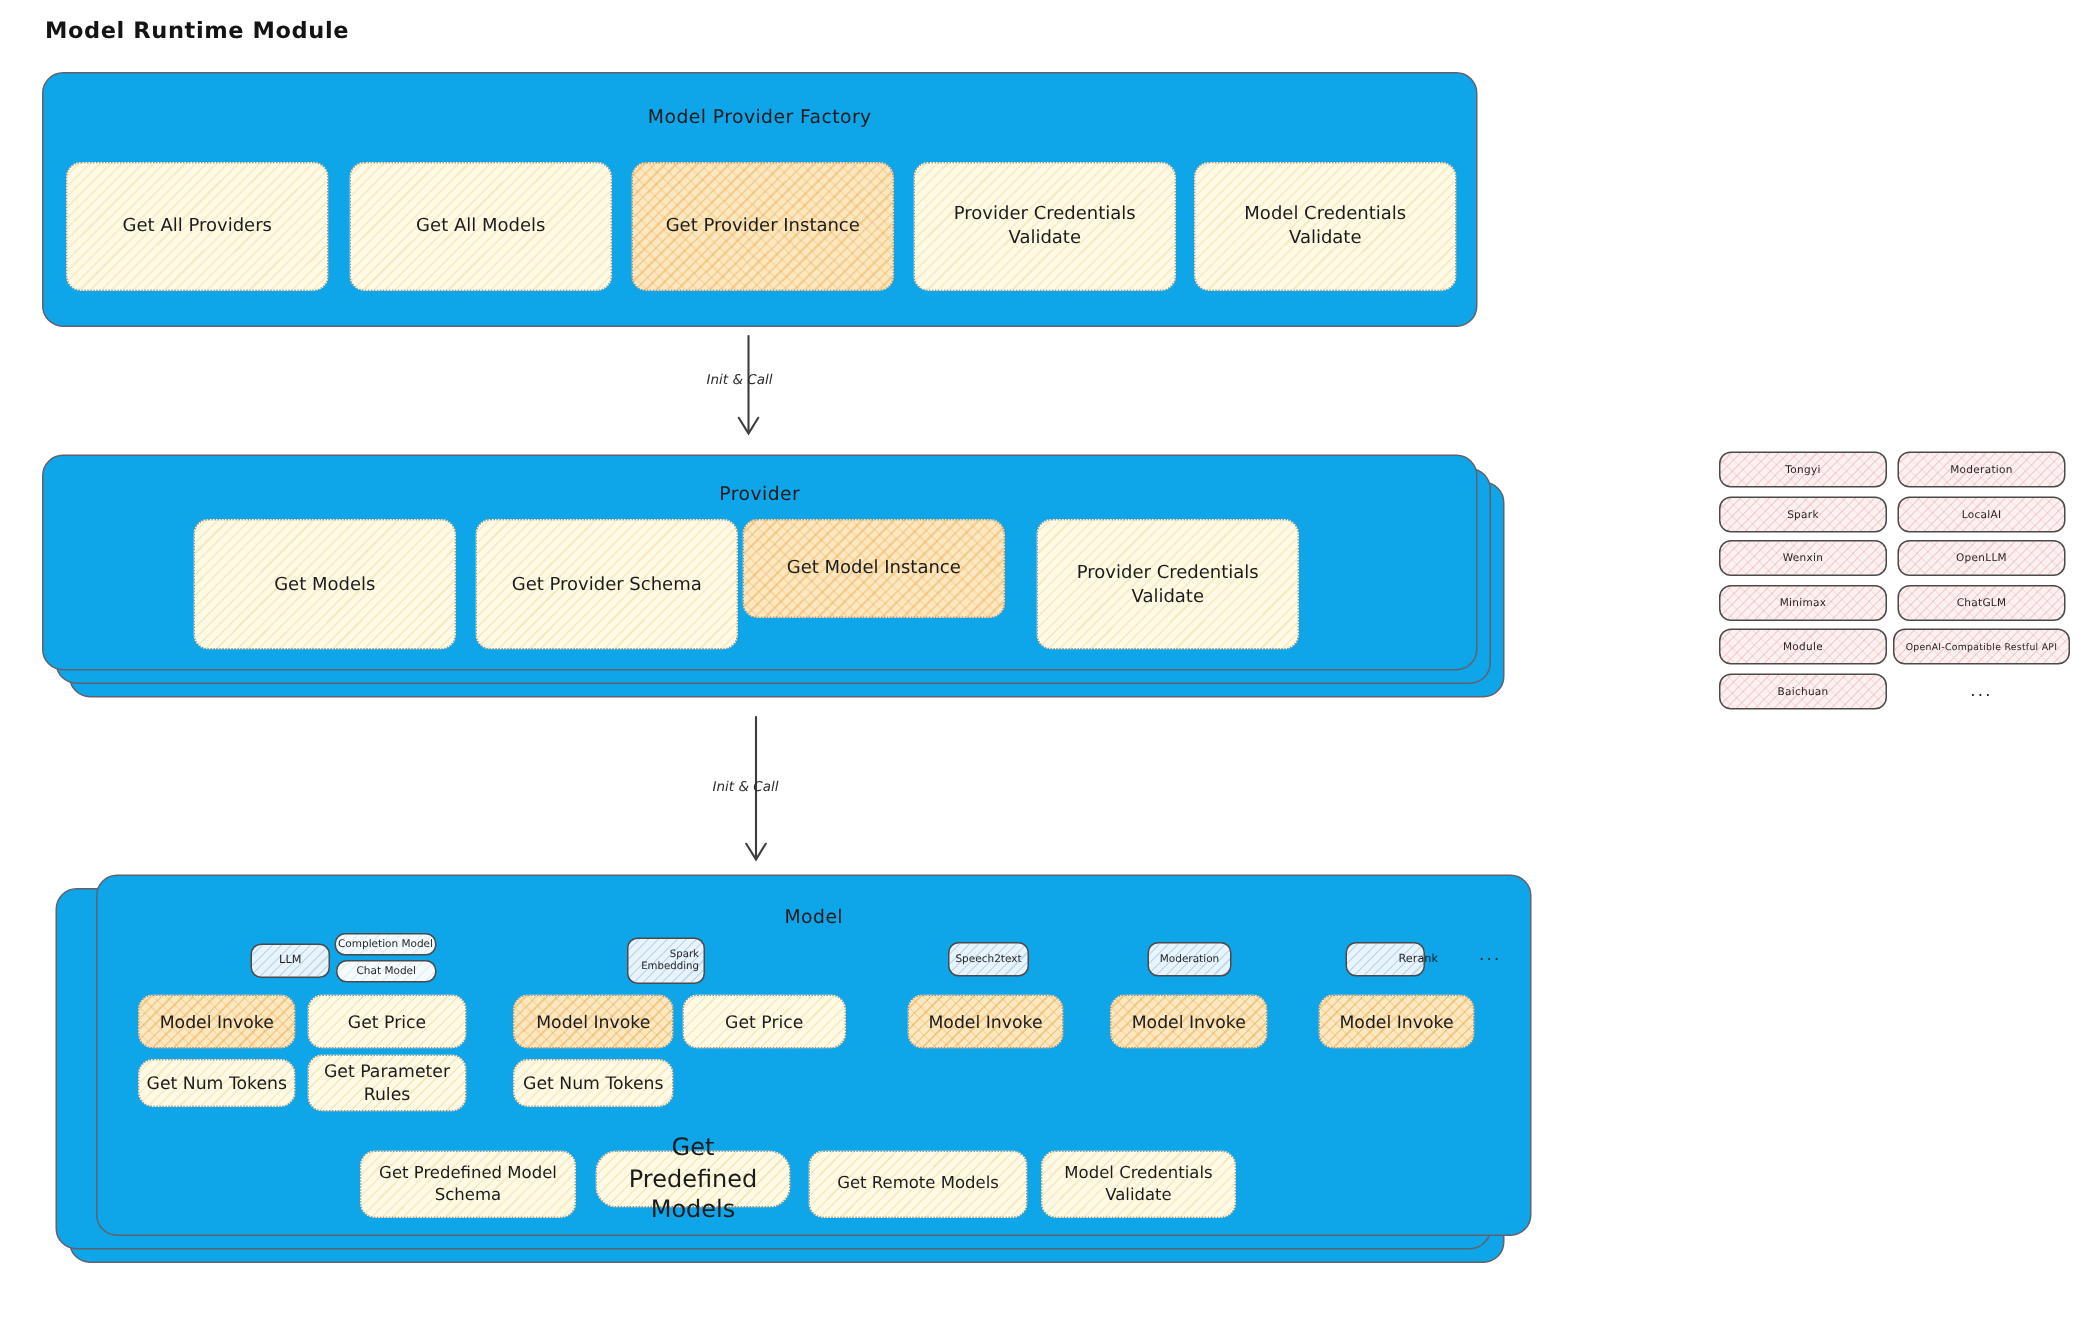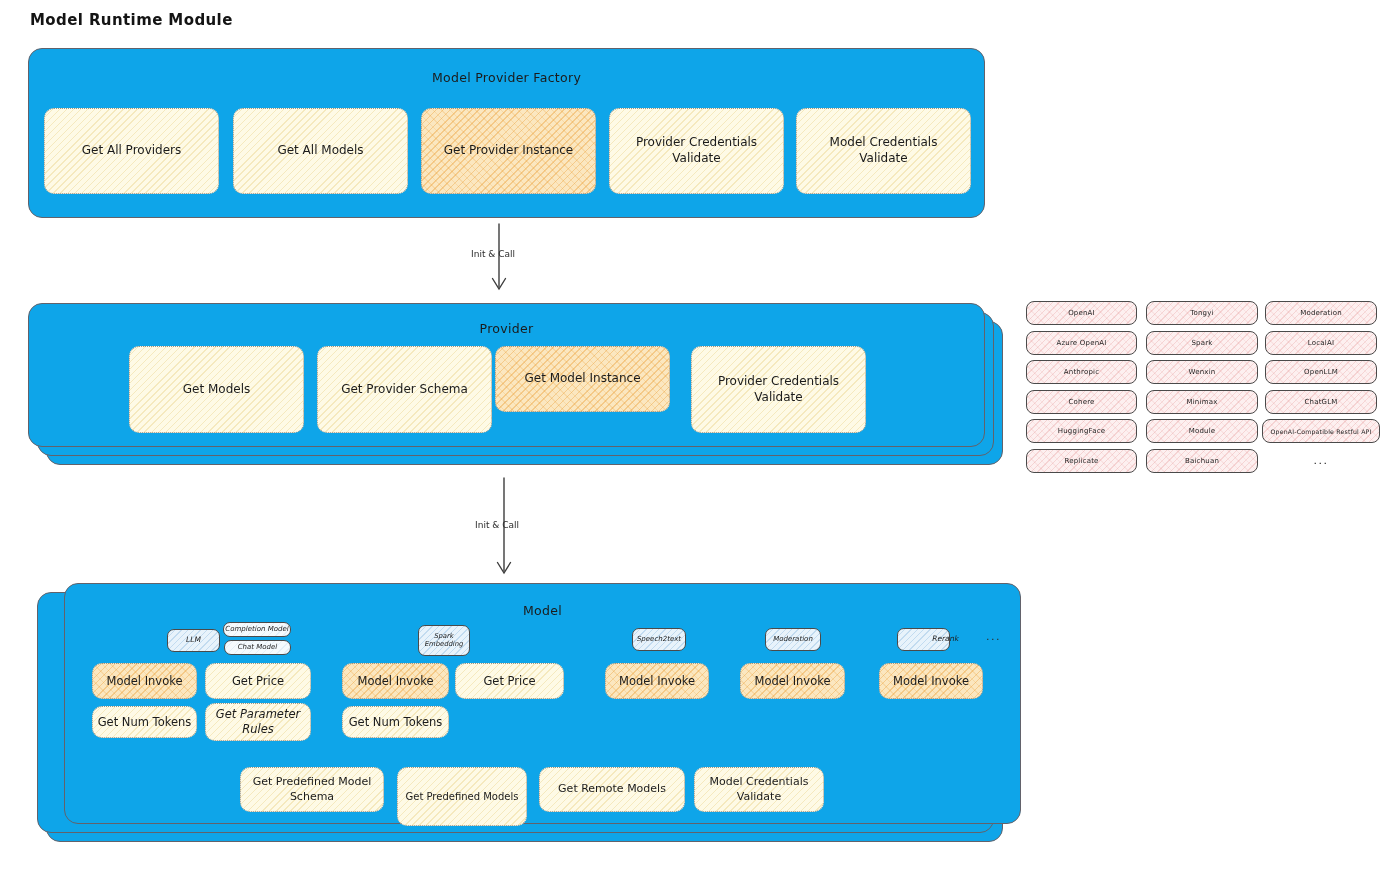--- a/index.html
+++ b/index.html
@@ -37,33 +37,33 @@
     box-sizing:border-box; height:24px; border:1.3px solid #4a4a4a; border-radius:8px;
     display:flex; align-items:center; justify-content:center; text-align:center;
     font-size:7px; letter-spacing:.2px;
     background-color:#fdf0f0;
     background-image:
       repeating-linear-gradient(135deg, rgba(224,130,130,.26) 0 1px, transparent 1px 4.5px),
       repeating-linear-gradient(45deg, rgba(224,130,130,.12) 0 1px, transparent 1px 6px);
   }
   .tab {
     position:absolute; box-sizing:border-box; border:1.3px solid #4a4a4a; border-radius:7px;
-    display:flex; align-items:center; justify-content:center; text-align:center; line-height:1.15;font-style:italic;
+    display:flex; align-items:center; justify-content:center; text-align:right; line-height:1.15;
   }
   .tab.blue {
     background-color:#e8f3fb;
     background-image:repeating-linear-gradient(135deg, rgba(122,175,219,.35) 0 1px, transparent 1px 4.5px);
     font-size:7.5px;
   }
   .tab.lite {
     background-color:#f5fafd;
     background-image:repeating-linear-gradient(135deg, rgba(122,175,219,.14) 0 1px, transparent 1px 5px);
     font-size:7px;
   }
-  .arrow-label { position:absolute; width:100px; text-align:center; font-size:9px; color:#2c2c2c; }
+  .arrow-label { position:absolute; width:100px; text-align:center; font-size:9px; color:#2c2c2c;font-style:italic; }
   .dots { position:absolute; font-size:11px; color:#2c2c2c; letter-spacing:1.5px; }
   svg.arrow { position:absolute; overflow:visible; }
   svg.arrow line, svg.arrow path { stroke:#3d3d3d; stroke-width:1.4; fill:none; stroke-linecap:round; }
 </style>
 </head>
 <body>
 
 <div id="canvas">
 
   <div class="abs page-title" style="left:30px; top:11px;">Model Runtime Module</div>
@@ -86,28 +86,20 @@
   <div class="layer" style="left:46px; top:321px; width:957px; height:144px;"></div>
   <div class="layer" style="left:37px; top:312px; width:957px; height:144px;"></div>
   <div class="panel" style="left:28px; top:303px; width:957px; height:144px;">
     <div class="panel-title" style="top:17px;">Provider</div>
     <div class="box op yellow" style="left:100px; top:42px; width:175px; height:87px; font-size:12px;">Get Models</div>
     <div class="box op yellow" style="left:288px; top:42px; width:175px; height:87px; font-size:12px;">Get Provider Schema</div>
     <div class="box op orange" style="left:466px; top:42px; width:175px; height:66px; font-size:12px;">Get Model Instance</div>
     <div class="box op yellow" style="left:662px; top:42px; width:175px; height:87px; font-size:12px;">Provider Credentials Validate</div>
   </div>
 
-  <div class="vcol" style="left:1026px; top:301px; width:111px;">
-    <div class="vendor">OpenAI</div>
-    <div class="vendor">Azure OpenAI</div>
-    <div class="vendor">Anthropic</div>
-    <div class="vendor">Cohere</div>
-    <div class="vendor">HuggingFace</div>
-    <div class="vendor">Replicate</div>
-  </div>
   <div class="vcol" style="left:1146px; top:301px;">
     <div class="vendor">Tongyi</div>
     <div class="vendor">Spark</div>
     <div class="vendor">Wenxin</div>
     <div class="vendor">Minimax</div>
     <div class="vendor">Module</div>
     <div class="vendor">Baichuan</div>
   </div>
   <div class="vcol" style="left:1265px; top:301px;">
     <div class="vendor">Moderation</div>
@@ -134,29 +126,29 @@
     <div class="tab lite" style="left:159px; top:56px; width:67px; height:15px;">Chat Model</div>
     <div class="tab blue" style="left:353px; top:41px; width:52px; height:31px; font-size:6.8px; padding:1px 3px;">Spark Embedding</div>
     <div class="tab blue" style="left:567px; top:44px; width:54px; height:23px; font-size:7px;">Speech2text</div>
     <div class="tab blue" style="left:700px; top:44px; width:56px; height:23px; font-size:7px;">Moderation</div>
     <div class="tab blue" style="left:832px; top:44px; width:53px; height:23px;padding-left:44px;">Rerank</div>
     <div class="dots" style="left:921px; top:46px;">...</div>
 
     <div class="box op orange" style="left:27px; top:79px; width:105px; height:36px; font-size:11.5px;">Model Invoke</div>
     <div class="box op yellow" style="left:140px; top:79px; width:106px; height:36px; font-size:11.5px;">Get Price</div>
     <div class="box op yellow" style="left:27px; top:122px; width:105px; height:32px; font-size:11.5px; padding:1px 4px;">Get Num Tokens</div>
-    <div class="box op yellow" style="left:140px; top:119px; width:106px; height:38px; font-size:11.5px; padding:1px 4px;font-style:italic;">Get Parameter Rules</div>
+    <div class="box op yellow" style="left:140px; top:119px; width:106px; height:38px; font-size:11.5px; padding:1px 4px;">Get Parameter Rules</div>
 
     <div class="box op orange" style="left:277px; top:79px; width:107px; height:36px; font-size:11.5px;">Model Invoke</div>
     <div class="box op yellow" style="left:390px; top:79px; width:109px; height:36px; font-size:11.5px;">Get Price</div>
     <div class="box op yellow" style="left:277px; top:122px; width:107px; height:32px; font-size:11.5px; padding:1px 4px;">Get Num Tokens</div>
 
     <div class="box op orange" style="left:540px; top:79px; width:104px; height:36px; font-size:11.5px;">Model Invoke</div>
     <div class="box op orange" style="left:675px; top:79px; width:105px; height:36px; font-size:11.5px;">Model Invoke</div>
     <div class="box op orange" style="left:814px; top:79px; width:104px; height:36px; font-size:11.5px;">Model Invoke</div>
 
     <div class="box op yellow" style="left:175px; top:183px; width:144px; height:45px; font-size:11px; padding:2px 6px;">Get Predefined Model Schema</div>
-    <div class="box op yellow" style="left:332px; top:183px; width:130px; height:59px; font-size:10px; padding:2px 6px;">Get Predefined Models</div>
+    <div class="box op yellow" style="left:332px; top:183px; width:130px; height:38px; font-size:16px; padding:2px 6px;border-radius:14px;">Get Predefined Models</div>
     <div class="box op yellow" style="left:474px; top:183px; width:146px; height:45px; font-size:11px; padding:2px 6px;">Get Remote Models</div>
     <div class="box op yellow" style="left:629px; top:183px; width:130px; height:45px; font-size:11px; padding:2px 6px;">Model Credentials Validate</div>
   </div>
 
 </div>
 
 </body></html>

